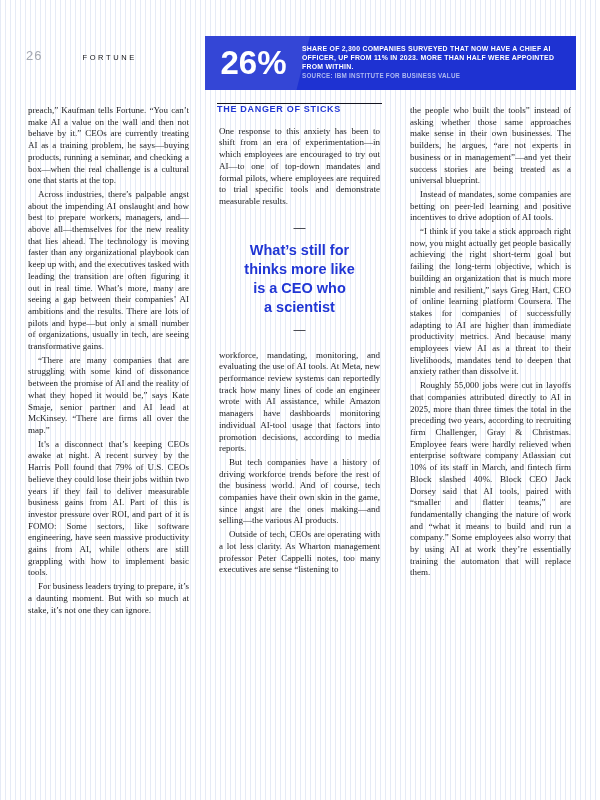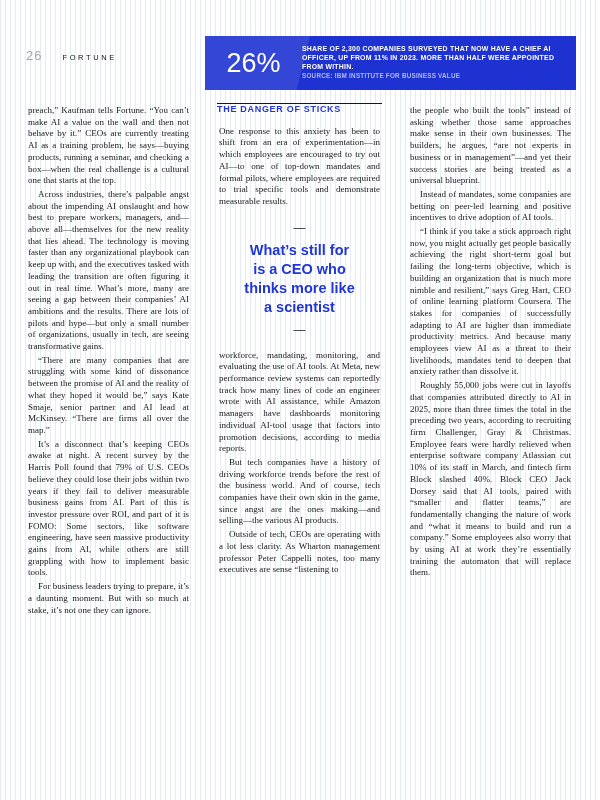--- a/index.html
+++ b/index.html
@@ -4,27 +4,27 @@
 <style>
   html,body{margin:0;padding:0;}
   body{
     width:600px;height:800px;position:relative;overflow:hidden;
     background-color:#ffffff;
     background-image:repeating-linear-gradient(90deg, rgba(96,130,200,0.16) 0px, rgba(96,130,200,0.16) 1px, transparent 1px, transparent 5px);
     font-family:"Liberation Serif", serif;
     color:#1b1b1e;
   }
   
-  .folio{position:absolute;top:48px;left:26px;display:flex;align-items:baseline;gap:20px;}
+  .folio{position:absolute;top:48px;left:26px;display:flex;align-items:baseline;gap:40px;}
   .folio-number{font-family:"Liberation Sans",sans-serif;font-size:13px;color:#a3a7b0;letter-spacing:1px;}
   .masthead{font-family:"Liberation Sans",sans-serif;font-size:7.5px;font-weight:normal;letter-spacing:2.6px;color:#101014;}
   
   .statbox{position:absolute;left:205px;top:36px;width:371px;height:54px;background:#1e32d2;display:flex;align-items:center;overflow:hidden;}
   .statbox .slash{position:absolute;left:-14px;top:-2px;width:112px;height:60px;background:rgba(255,255,255,0.10);transform:skewX(-14deg);}
-  .stat-value{position:relative;width:97px;text-align:center;font-family:"Liberation Sans",sans-serif;font-weight:normal;font-size:27px;color:#ffffff;}
+  .stat-value{position:relative;width:97px;text-align:center;font-family:"Liberation Sans",sans-serif;font-weight:bold;font-size:33px;color:#ffffff;}
   .stat-textwrap{position:relative;flex:1;padding-right:10px;font-family:"Liberation Sans",sans-serif;}
   .stat-text{color:#ffffff;font-weight:bold;font-size:6.9px;line-height:8.8px;letter-spacing:0.25px;}
   .stat-source{color:#aeb9f0;font-weight:bold;font-size:6.3px;line-height:8.6px;letter-spacing:0.25px;margin-top:1px;}
   
   .columns{position:absolute;left:26px;top:103px;width:548px;display:flex;gap:26px;}
   .col{width:165px;font-size:9px;line-height:11.7px;text-align:justify;}
   .col p{margin:2px;}
   .col p.indent{text-indent:10px;}
   
   .section-header{
@@ -65,22 +65,22 @@
   </div>
 
   <div class="col">
     <div class="section-header">THE DANGER OF STICKS</div>
     <p>One response to this anxiety has been to shift from an era of experimentation—in which employees are encouraged to try out AI—to one of top-down mandates and formal pilots, where employees are required to trial specific tools and demonstrate measurable results.</p>
 
     <div class="pullquote">
       <span class="pq-dash">—</span>
       <div class="pq-text">
         <div>What’s still for</div>
+        <div>thinks more like</div>
         <div>is a CEO who</div>
-        <div>thinks more like</div>
         <div>a scientist</div>
       </div>
       <span class="pq-dash">—</span>
     </div>
 
     <p>workforce, mandating, monitoring, and evaluating the use of AI tools. At Meta, new performance review systems can reportedly track how many lines of code an engineer wrote with AI assistance, while Amazon managers have dashboards monitoring individual AI-tool usage that factors into promotion decisions, according to media reports.</p>
     <p class="indent">But tech companies have a history of driving workforce trends before the rest of the business world. And of course, tech companies have their own skin in the game, since angst are the ones making—and selling—the various AI products.</p>
     <p class="indent">Outside of tech, CEOs are operating with a lot less clarity. As Wharton management professor Peter Cappelli notes, too many executives are sense “listening to</p>
   </div>
 

